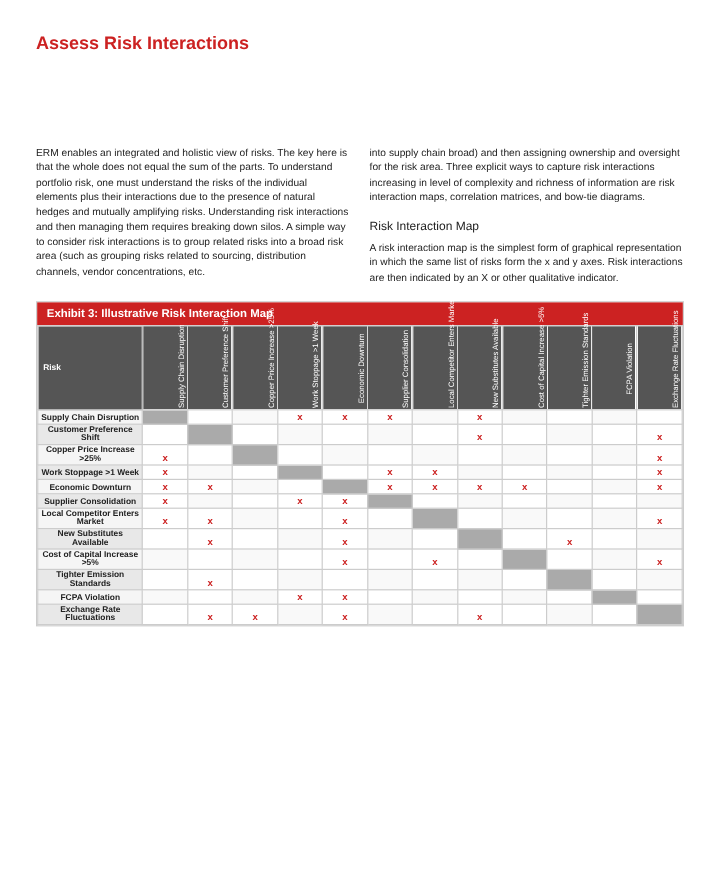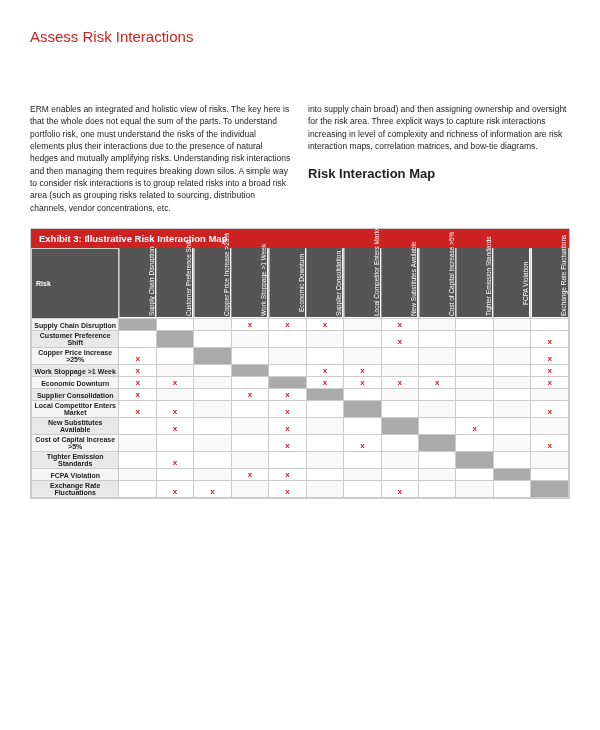--- a/index.html
+++ b/index.html
@@ -7,39 +7,39 @@
       background: #fff;
       font-family: Arial, sans-serif;
       font-size: 10px;
       color: #222;
       width: 600px;
       min-height: 730px;
       padding: 28px 30px 20px 30px;
     }
     .page-title {
       font-size: 15px;
-      font-weight: normal;
+      font-weight: bold;
       color: #cc2222;
-      margin-bottom: 10px;
+      margin-bottom: 28px;
     }
     .intro-columns {
       display: flex;
       gap: 16px;
       margin-bottom: 14px;
     }
     .intro-col {
       flex: 1;
       font-size: 8.5px;
       line-height: 1.45;
       color: #222;
       margin-top: 48px;
     }
     .intro-col .section-heading {
-      font-weight: bold;
-      font-size: 13px;
+      font-weight: normal;
+      font-size: 10px;
       margin-bottom: 3px;
     }
     
     .exhibit-box {
       border: 1px solid #ccc;
     }
     .exhibit-header {
       background: #cc2222;
       color: #fff;
       font-weight: bold;
@@ -112,20 +112,21 @@
 <div class="intro-columns">
   <div class="intro-col">
     <p>ERM enables an integrated and holistic view of risks. The key here is that the whole does not equal the sum of the parts. To understand portfolio risk, one must understand the risks of the individual elements plus their interactions due to the presence of natural hedges and mutually amplifying risks. Understanding risk interactions and then managing them requires breaking down silos.
 
 A simple way to consider risk interactions is to group related risks into a broad risk area (such as grouping risks related to sourcing, distribution channels, vendor concentrations, etc.</p>
   </div>
   <div class="intro-col">
     <p>into supply chain broad) and then assigning ownership and oversight for the risk area. Three explicit ways to capture risk interactions increasing in level of complexity and richness of information are risk interaction maps, correlation matrices, and bow-tie diagrams.</p>
     <br>
     <p class="section-heading">Risk Interaction Map</p>
+    <p>A risk interaction map is the simplest form of graphical representation in which the same list of risks form the x and y axes. Risk interactions are then indicated by an X or other qualitative indicator.</p>
   </div>
 </div>
 
 <div class="exhibit-box">
   <div class="exhibit-header">Exhibit 3: Illustrative Risk Interaction Map</div>
   <table class="risk-table">
     <thead>
       <tr>
         <th class="row-header">Risk</th>
 

